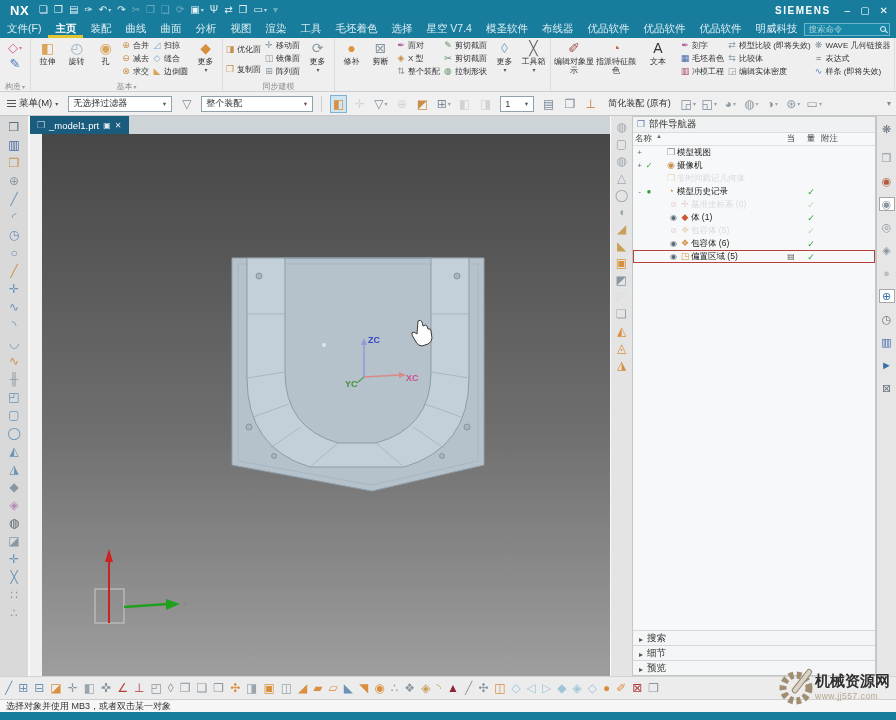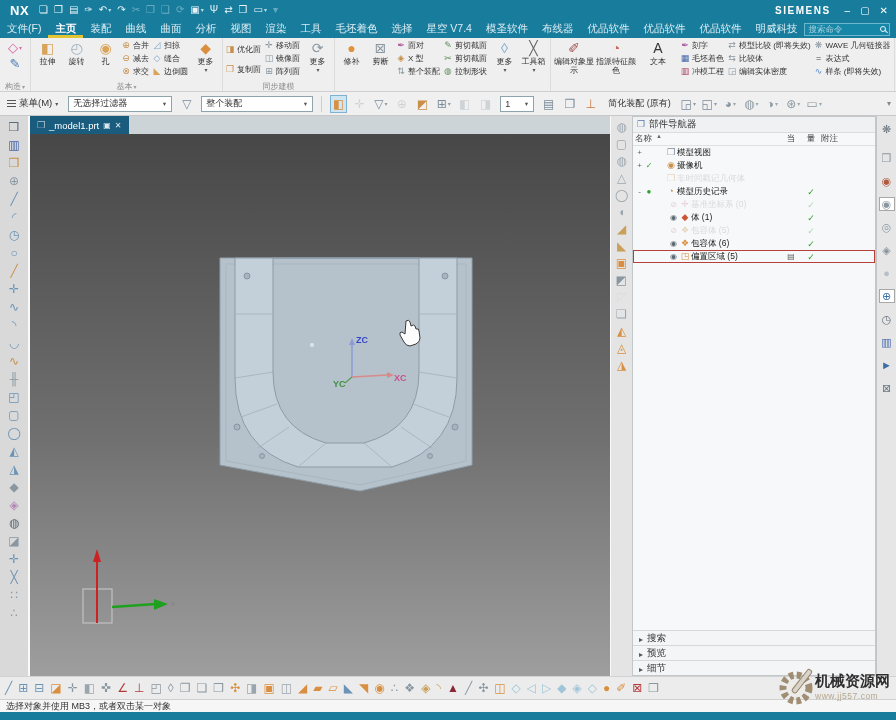--- a/index.html
+++ b/index.html
@@ -68,21 +68,21 @@
 
   
   .main { position:absolute; top:116px; left:0; right:0; height:560px; display:flex; }
   .leftbar { width:30px; background:#d9d9d9; border-right:2px solid #fafafa; display:flex; flex-direction:column; align-items:center; gap:4px; padding-top:4px; overflow:hidden; }
   .lbi { font-size:12px; width:18px; height:14px; }
   .center { width:580px; display:flex; flex-direction:column; }
   .tabstrip { height:18px; background:#ccd4d8; display:flex; }
   .doctab { height:18px; background:#1a5c7e; color:#fff; display:flex; align-items:center; gap:4px; padding:0 7px; font-size:9.5px; }
   .dticon { font-size:9px; color:#b9c7d3; }
   .dtbtn { font-size:8px; color:#dfeaf0; }
-  .viewport { flex:1; position:relative; background:linear-gradient(180deg,#474747 0%,#6f6f6f 55%,#9e9e9e 100%); overflow:hidden; }
+  .viewport { flex:1; position:relative; background:linear-gradient(180deg,#474747 0%,#6f6f6f 55%,#9e9e9e 100%); overflow:hidden;margin-left:12px; }
   .viewport svg { position:absolute; inset:0; }
   .midbar { width:22px; background:#e4e4e4; border-left:1px solid #fafafa; display:flex; flex-direction:column; align-items:center; gap:5px; padding-top:5px; overflow:hidden; }
   .mbi { font-size:12px; }
 
   
   .navigator { width:244px; background:#f7f8f9; border:1px solid #c2c7ca; display:flex; flex-direction:column; }
   .navtitle { height:16px; display:flex; align-items:center; gap:4px; font-size:9.5px; color:#333; padding:0 4px; background:#f0f1f2; border-bottom:1px solid #ddd; }
   .nticon { font-size:9px; color:#5577aa; }
   .navhead { height:13px; display:flex; align-items:center; font-size:8.5px; color:#444; border-bottom:1px solid #e0e0e0; padding:0 2px; }
   .nh-name { flex:1; display:flex; gap:4px; align-items:flex-start; }
@@ -693,25 +693,25 @@
       </div>
       </div>
     <div class="navsections">
 
     <div class="nsec">
         <span class="nsarrow"></span>
         <span>搜索</span>
       </div>
         <div class="nsec">
         <span class="nsarrow"></span>
-        <span>预览</span>
+        <span>细节</span>
       </div>
         <div class="nsec">
         <span class="nsarrow"></span>
-        <span>细节</span>
+        <span>预览</span>
       </div>
       </div>
   </div>
 
   <div class="resourcebar">
 
   <span class="gi rbi" style="color: rgb(107, 118, 128);">❋</span>
       <span class="gi rbi" style="color: rgb(138, 151, 160);">❒</span>
       <span class="gi rbi" style="color: rgb(176, 90, 63);">◉</span>
       <span class="gi rbi active" style="color: rgb(138, 151, 160);">◉</span>

